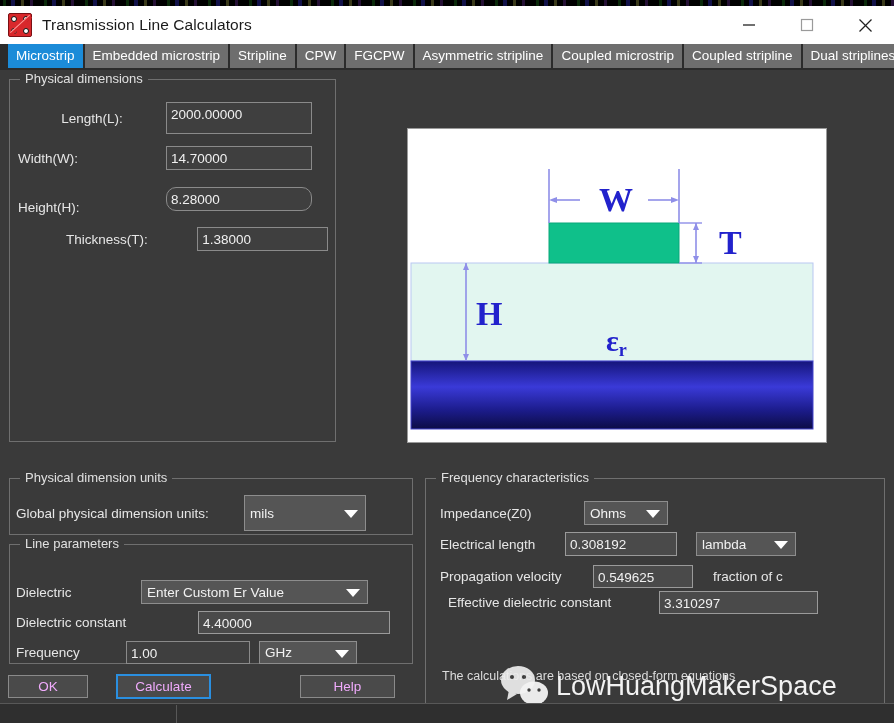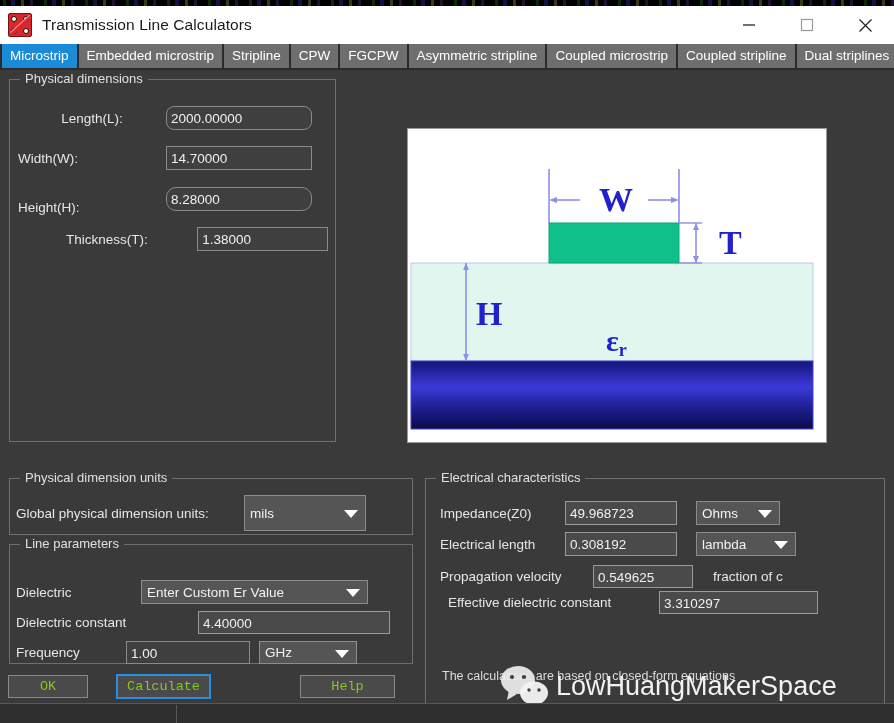--- a/index.html
+++ b/index.html
@@ -92,21 +92,21 @@
   .winbtn svg { display: block; }
 
   
   #tabbar {
     position: absolute;
     left: 0; top: 44px;
     width: 894px; height: 26px;
     background: #2b2b2b;
     display: flex;
     align-items: flex-start;
-    padding-left: 2px;
+    padding-left: 8px;
     box-sizing: border-box;
   }
   .tab {
     height: 24px;
     line-height: 24px;
     padding: 0 8px;
     margin-right: 2px;
     font-size: 13.5px;
     color: #ffffff;
     background: #6e6e6e;
@@ -218,27 +218,27 @@
     border-left: 7px solid transparent;
     border-right: 7px solid transparent;
     border-top: 8px solid #ffffff;
   }
 
   
   .pushbtn {
     position: absolute;
     background: #4a4a4a;
     border: 1px solid #8a8a8a;
-    color: #84cc16;
+    color: #f0abfc;
     font-size: 13.5px;
     display: flex;
     align-items: center;
     justify-content: center;
     box-sizing: border-box;
-    font-family: Liberation Mono, monospace;
+    font-family: Liberation Sans, sans-serif;
   }
   .pushbtn.focused {
     border: 2px solid #2a8fe0;
   }
 
   .note {
     position: absolute;
     font-size: 12.5px;
     color: #dcdcdc;
     white-space: nowrap;
@@ -324,21 +324,21 @@
   <div class="tab">Dual striplines</div>
 </div>
 
 <div id="content">
 
   <div class="groupbox" id="gb-physdim">
     <div class="gb-title">Physical dimensions</div>
 
     <div class="row" style="left:8px; top:26px; width:310px; height:24px;">
       <div class="field-label" style="width:148px;text-align:center;">Length(L):</div>
-      <div class="textbox" style="width:146px; height:24px; line-height:20px;border-radius:8px;">2000.00000</div>
+      <div class="textbox" style="width:146px; height:32px; line-height:20px;">2000.00000</div>
     </div>
 
     <div class="row" style="left:8px; top:66px; width:310px; height:24px;">
       <div class="field-label" style="width:148px;">Width(W):</div>
       <div class="textbox" style="width:146px; height:24px; line-height:20px;">14.70000</div>
     </div>
 
     <div class="row" style="left:8px; top:107px; width:310px; height:24px;">
       <div class="field-label" style="width:148px;margin-top:17px;">Height(H):</div>
       <div class="textbox" style="width:146px; height:24px; line-height:20px;border-radius:10px;">8.28000</div>
@@ -424,25 +424,24 @@
       <div class="field-label" style="width:110px;">Frequency</div>
       <div class="textbox" style="width:124px; height:23px; line-height:19px;">1.00</div>
       <div class="combo" style="width:98px; height:23px; margin-left:9px;">
         <span>GHz</span>
         <span class="arrow"></span>
       </div>
     </div>
   </div>
 
   <div class="groupbox" id="gb-elec">
-    <div class="gb-title">Electrical characteristics</div>
+    <div class="gb-title">Frequency characteristics</div>
 
     <div class="row" style="left:14px; top:22px; width:440px; height:24px;">
       <div class="field-label" style="width:125px;">Impedance(Z0)</div>
-      <div class="textbox readonly" style="width:112px; height:24px; line-height:20px;">49.968723</div>
       <div class="combo" style="width:84px; height:24px; margin-left:19px;">
         <span>Ohms</span>
         <span class="arrow"></span>
       </div>
     </div>
 
     <div class="row" style="left:14px; top:53px; width:440px; height:24px;">
       <div class="field-label" style="width:125px;">Electrical length</div>
       <div class="textbox readonly" style="width:112px; height:24px; line-height:20px;">0.308192</div>
       <div class="combo" style="width:100px; height:24px; margin-left:19px;">

